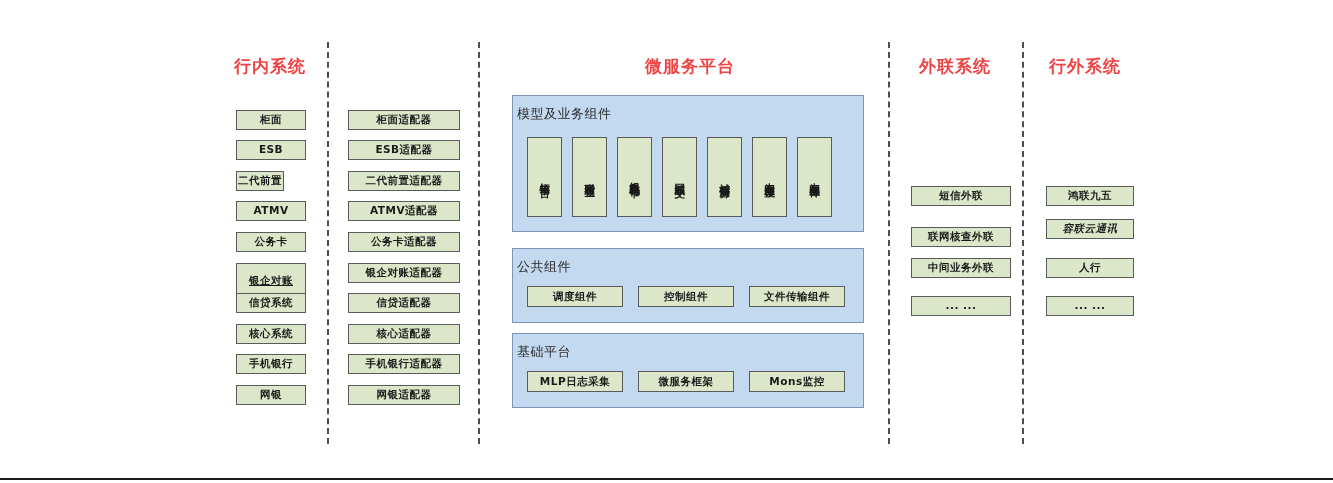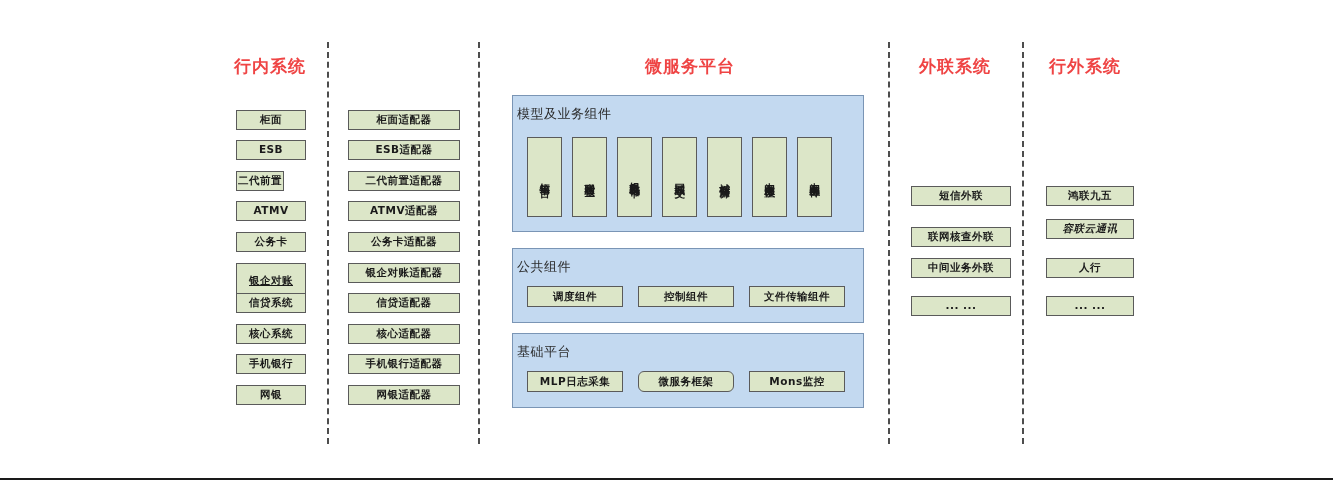--- a/index.html
+++ b/index.html
@@ -146,21 +146,21 @@
     <div class="panel-title">公共组件</div>
   </div>
   <div class="node" style="left:527px; top:286px; width:96px; height:21px;">调度组件</div>
   <div class="node" style="left:638px; top:286px; width:96px; height:21px;">控制组件</div>
   <div class="node" style="left:749px; top:286px; width:96px; height:21px;">文件传输组件</div>
 
   <div class="panel" style="left:512px; top:333px; width:352px; height:75px;">
     <div class="panel-title">基础平台</div>
   </div>
   <div class="node" style="left:527px; top:371px; width:96px; height:21px;">MLP日志采集</div>
-  <div class="node" style="left:638px; top:371px; width:96px; height:21px;border-radius:6px;">微服务框架</div>
+  <div class="node" style="left:638px; top:371px; width:96px; height:21px;">微服务框架</div>
   <div class="node" style="left:749px; top:371px; width:96px; height:21px;">Mons监控</div>
 
   <div class="node" style="left:911px; top:186px; width:100px; height:20px;">短信外联</div>
   <div class="node" style="left:911px; top:227px; width:100px; height:20px;">联网核查外联</div>
   <div class="node" style="left:911px; top:258px; width:100px; height:20px;">中间业务外联</div>
   <div class="node" style="left:911px; top:296px; width:100px; height:20px;">... ...</div>
 
   <div class="node" style="left:1046px; top:186px; width:88px; height:20px;">鸿联九五</div>
   <div class="node" style="left:1046px; top:219px; width:88px; height:20px;font-style:italic;">容联云通讯</div>
   <div class="node" style="left:1046px; top:258px; width:88px; height:20px;">人行</div>

